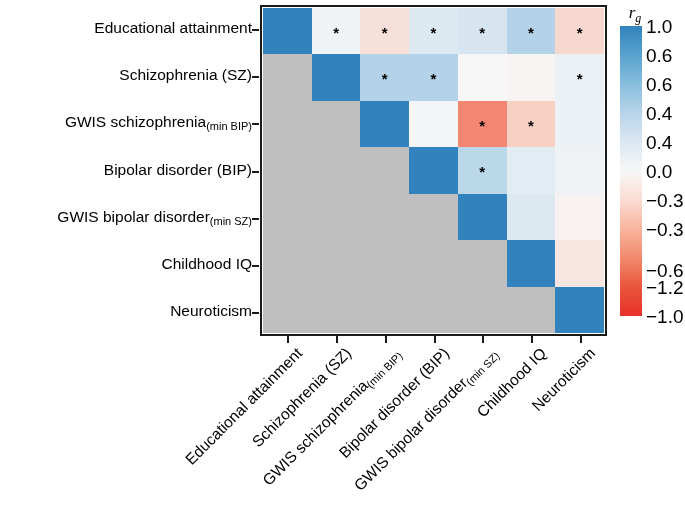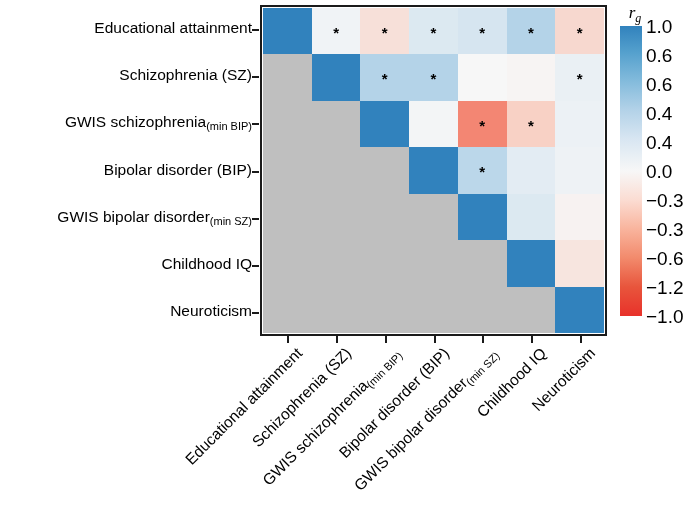--- a/index.html
+++ b/index.html
@@ -172,18 +172,18 @@
     <div id="cbar-title"><span>r</span><span class="sub">g</span></div>
     <div id="cbar"></div>
   <div class="cbtick" style="top: 0px;">1.0</div>
       <div class="cbtick" style="top: 29px;">0.6</div>
       <div class="cbtick" style="top: 58px;">0.6</div>
       <div class="cbtick" style="top: 87px;">0.4</div>
       <div class="cbtick" style="top: 116px;">0.4</div>
       <div class="cbtick" style="top: 145px;">0.0</div>
       <div class="cbtick" style="top: 174px;">−0.3</div>
       <div class="cbtick" style="top: 203px;">−0.3</div>
-      <div class="cbtick" style="top: 232px;">−0.6</div>
+      <div class="cbtick" style="top: 244px;">−0.6</div>
       <div class="cbtick" style="top: 261px;">−1.2</div>
       <div class="cbtick" style="top: 290px; text-align: center;">−1.0</div>
     </div>
 
 </div>
 
 </body></html>

